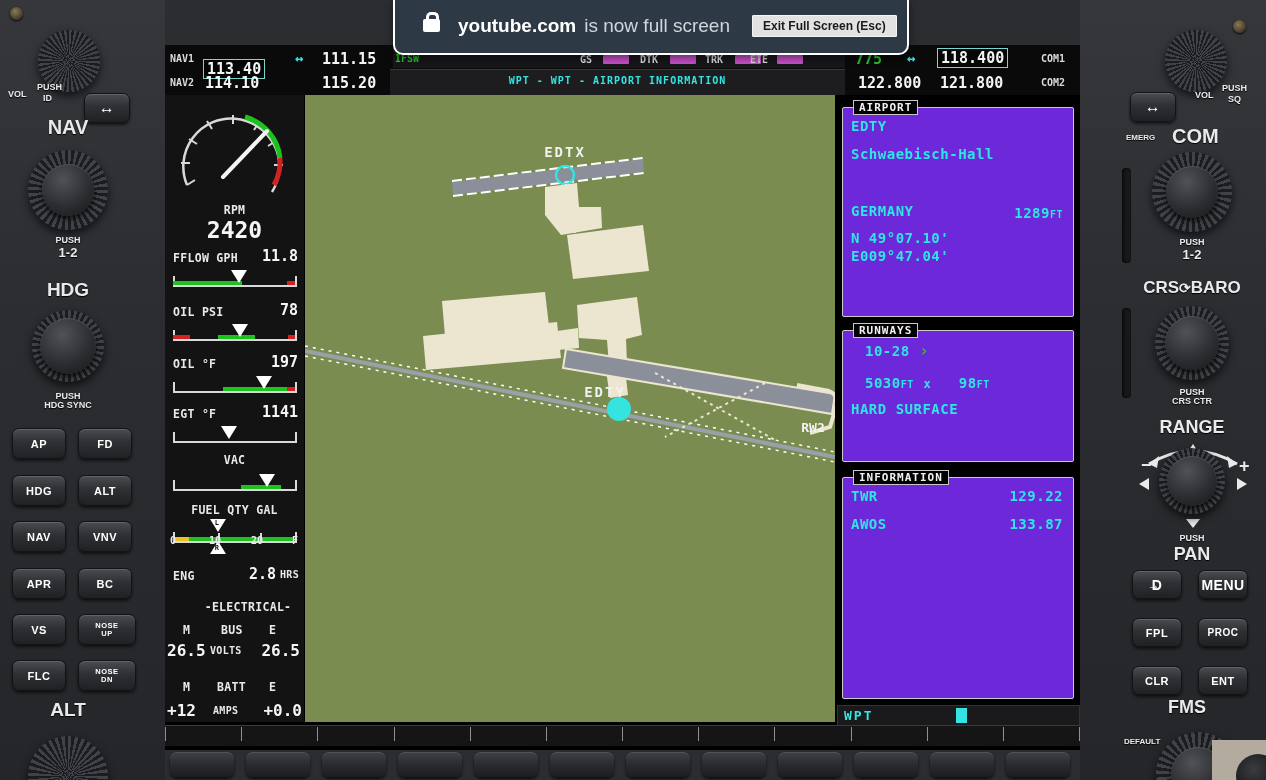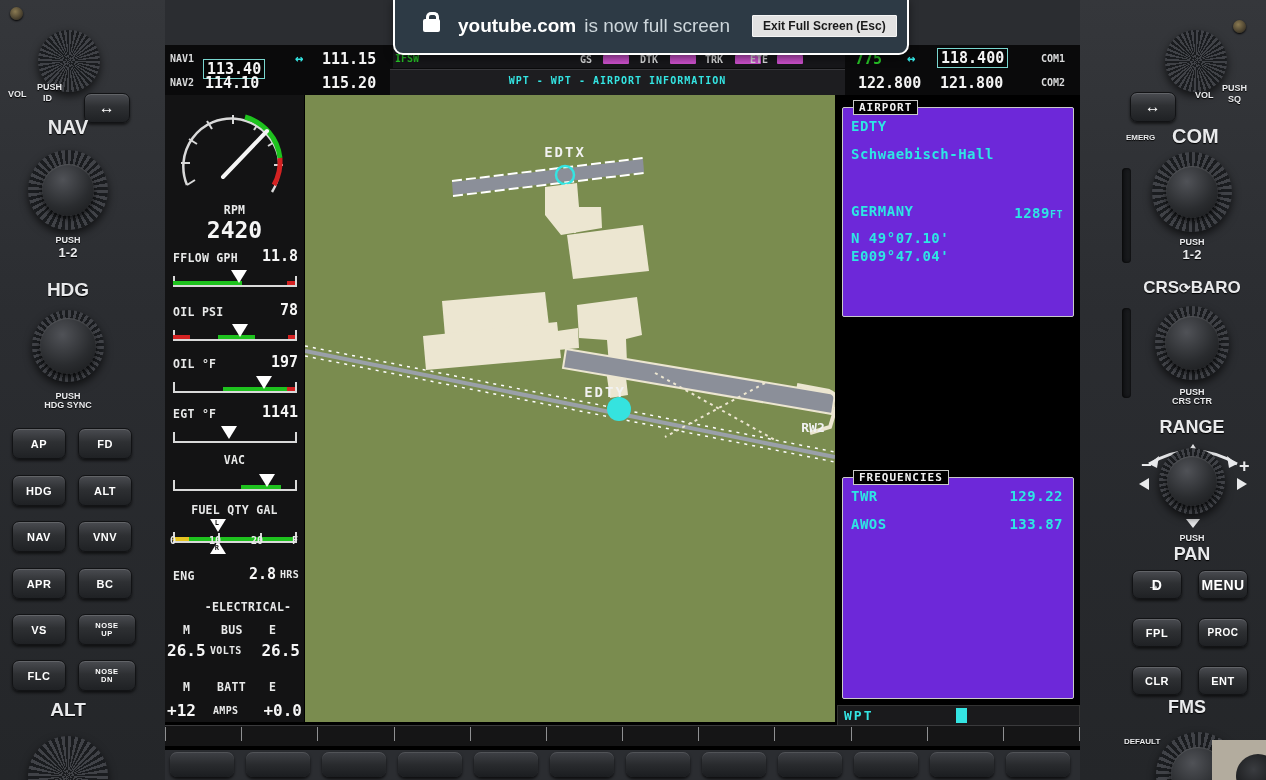--- a/index.html
+++ b/index.html
@@ -388,23 +388,36 @@
         <div class="info mono" style="position:absolute;left:8px;top:10px;">EDTY</div>
         <div class="info mono" style="position:absolute;left:8px;top:38px;">Schwaebisch-Hall</div>
         <div class="info mono" style="position:absolute;left:8px;top:95px;">GERMANY</div>
         <div style="position:absolute;right:10px;top:95px;">
           <span class="info mono">1289</span><span class="info mono unit">FT</span>
         </div>
         <div class="info mono" style="position:absolute;left:8px;top:122px;">N 49°07.10'</div>
         <div class="info mono" style="position:absolute;left:8px;top:140px;">E009°47.04'</div>
       </div>
 
+      <div class="gbox" style="left:7px;top:235px;width:230px;height:130px;">
+        <div class="gtitle mono">RUNWAYS</div>
+        <div style="position:absolute;left:22px;top:10px;">
+          <span class="info mono">10-28</span>
+          <span class="grn mono" style="font-weight:bold;font-size:16px;">›</span>
+        </div>
+        <div style="position:absolute;left:22px;top:42px;">
+          <span class="info mono">5030</span><span class="info mono unit">FT</span>
+          <span class="info mono" style="font-size:12px;">x</span>
+          <span class="info mono" style="margin-left:18px;">98</span><span class="info mono unit">FT</span>
+        </div>
+        <div class="info mono" style="position:absolute;left:8px;top:70px;">HARD SURFACE</div>
+      </div>
 
       <div class="gbox" style="left:7px;top:382px;width:230px;height:220px;">
-        <div class="gtitle mono">FREQUENCIES</div>
+        <div class="gtitle mono">INFORMATION</div>
         <div>
           <span class="info mono" style="position:absolute;left:8px;top:10px;">TWR</span>
           <span class="info mono" style="position:absolute;right:10px;top:10px;">129.22</span>
         </div>
         <div>
           <span class="info mono" style="position:absolute;left:8px;top:38px;">AWOS</span>
           <span class="info mono" style="position:absolute;right:10px;top:38px;">133.87</span>
         </div>
       </div>
 

